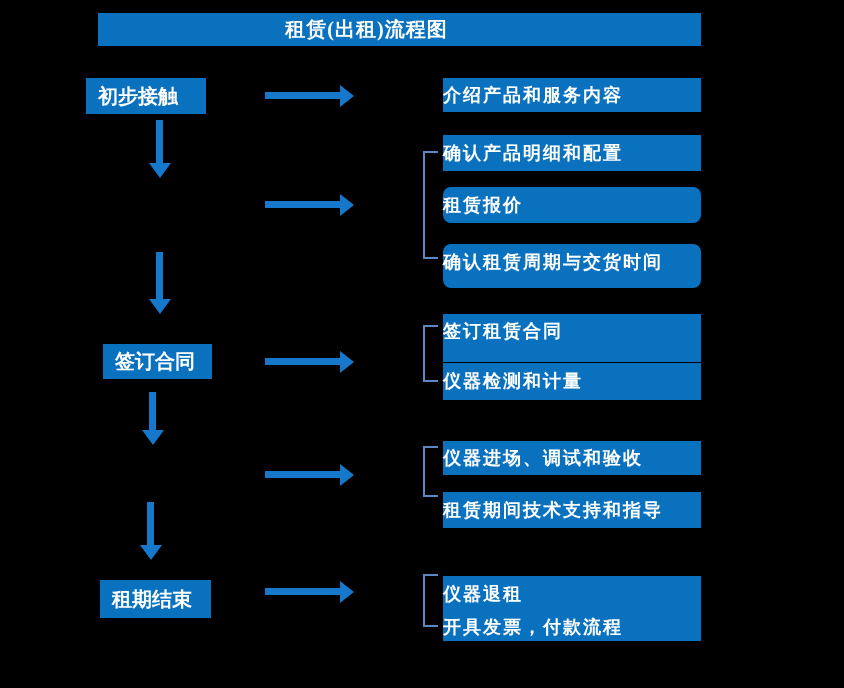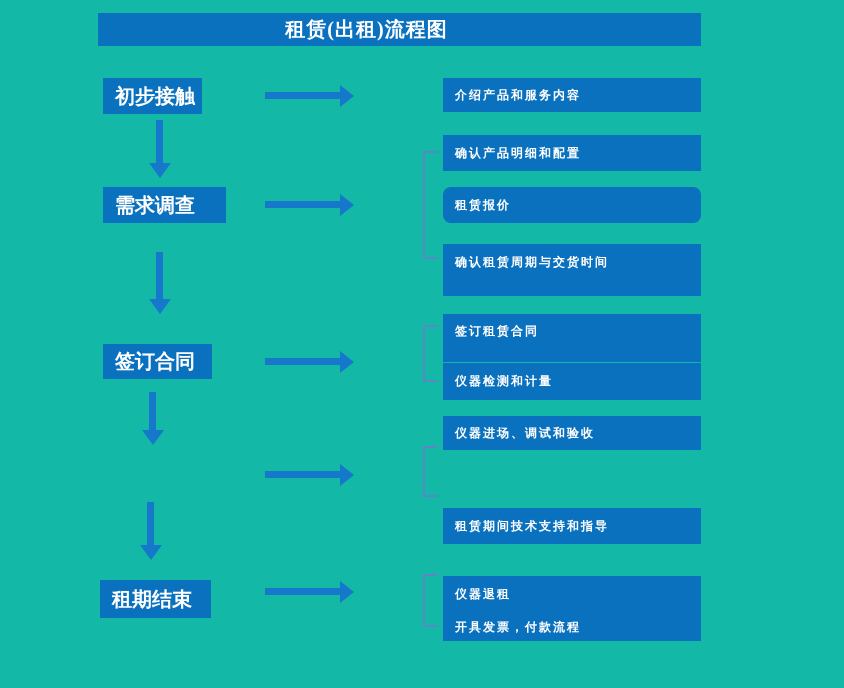--- a/index.html
+++ b/index.html
@@ -1,29 +1,29 @@
 <!DOCTYPE html>
 <html style="--primary: #0a71bf; --arrow: #1678cb; --bracket: #5b87c5; --text-on-blue: #ffffff; --background: #ffffff;"><head>
 <meta charset="utf-8">
 <style>
   html,body { margin:0; padding:0; background:#ffffff; }
   .stage {
-    position:relative; width:844px; height:688px; background:#14b8a6; overflow:hidden;
+    position:relative; width:844px; height:688px; background:#000000; overflow:hidden;
     font-family:"Liberation Serif","DejaVu Serif",serif;
   }
   .bluebox {
     position:absolute; background:var(--primary,#0a71bf); color:#fff;
     font-weight:bold; white-space:nowrap; box-sizing:border-box;
   }
   .title-bar {
     left:98px; top:13px; width:603px; height:33px; line-height:33px;
     text-align:center; font-size:20px; letter-spacing:1px; padding-right:66px;
   }
   .step-box { font-size:20px; line-height:36px; padding-left:12px; }
-  .detail-box { left:443px; width:258px; font-size:12px; letter-spacing:2px; padding-left:12px; }
+  .detail-box { left:443px; width:258px; font-size:18px; letter-spacing:2px; }
   
   .varrow { position:absolute; width:7px; background:var(--arrow,#1678cb); }
   .varrow::after {
     content:""; position:absolute; top:100%; left:50%; transform:translateX(-50%);
     border-left:11px solid transparent; border-right:11px solid transparent;
     border-top:15px solid var(--arrow,#1678cb); width:0; height:0;
   }
   
   .harrow { position:absolute; height:7px; width:75px; background:var(--arrow,#1678cb); }
   .harrow::after {
@@ -37,22 +37,21 @@
     border:2px solid var(--bracket,#5b87c5); border-right:none;
   }
 </style>
 </head>
 <body>
 
 <div class="stage">
 
   <div class="bluebox title-bar">租赁(出租)流程图</div>
 
-  <div class="bluebox step-box" style="left:103px; top:78px;  width:99px; height:36px;">初步接触</div>
-  <div class="bluebox step-box" style="left:103px; top:187px; width:123px; height:36px;">需求调查</div>
+  <div class="bluebox step-box" style="left:86px; top:78px;  width:120px; height:36px;">初步接触</div>
   <div class="bluebox step-box" style="left:103px; top:344px; width:109px; height:35px; line-height:35px;">签订合同</div>
   <div class="bluebox step-box" style="left:100px; top:573px; width:111px; height:38px; line-height:38px;margin-top:7px;">租期结束</div>
 
   <div class="varrow" style="left:156px; top:120px; height:43px;"></div>
   <div class="varrow" style="left:156px; top:252px; height:47px;"></div>
   <div class="varrow" style="left:149px; top:392px; height:38px;"></div>
   <div class="varrow" style="left:147px; top:502px; height:43px;"></div>
 
   <div class="harrow" style="left:265px; top:92px;"></div>
   <div class="harrow" style="left:265px; top:201px;"></div>
@@ -61,21 +60,21 @@
   <div class="harrow" style="left:265px; top:588px;"></div>
 
   <div class="bracket" style="top:151px; height:108px;"></div>
   <div class="bracket" style="top:325px; height:57px;"></div>
   <div class="bracket" style="top:446px; height:51px;"></div>
   <div class="bracket" style="top:574px; height:53px;"></div>
 
   <div class="bluebox detail-box" style="top:78px;  height:34px; line-height:34px;">介绍产品和服务内容</div>
   <div class="bluebox detail-box" style="top:135px; height:36px; line-height:36px;">确认产品明细和配置</div>
   <div class="bluebox detail-box" style="top:187px; height:36px; line-height:36px;border-radius:8px;">租赁报价</div>
-  <div class="bluebox detail-box" style="top:244px; height:52px; line-height:36px;">确认租赁周期与交货时间</div>
+  <div class="bluebox detail-box" style="top:244px; height:44px; line-height:36px;border-radius:8px;">确认租赁周期与交货时间</div>
   <div class="bluebox detail-box" style="top:314px; height:48px; line-height:34px;">签订租赁合同</div>
   <div class="bluebox detail-box" style="top:363px; height:37px; line-height:37px;">仪器检测和计量</div>
-  <div class="bluebox detail-box" style="top:416px; height:34px; line-height:34px;">仪器进场、调试和验收</div>
-  <div class="bluebox detail-box" style="top:508px; height:36px; line-height:36px;">租赁期间技术支持和指导</div>
+  <div class="bluebox detail-box" style="top:441px; height:34px; line-height:34px;">仪器进场、调试和验收</div>
+  <div class="bluebox detail-box" style="top:492px; height:36px; line-height:36px;">租赁期间技术支持和指导</div>
   <div class="bluebox detail-box" style="top:557px; height:36px; line-height:36px;margin-top:19px;">仪器退租</div>
   <div class="bluebox detail-box" style="top:609px; height:32px; line-height:36px;">开具发票，付款流程</div>
 
 </div>
 
 </body></html>

